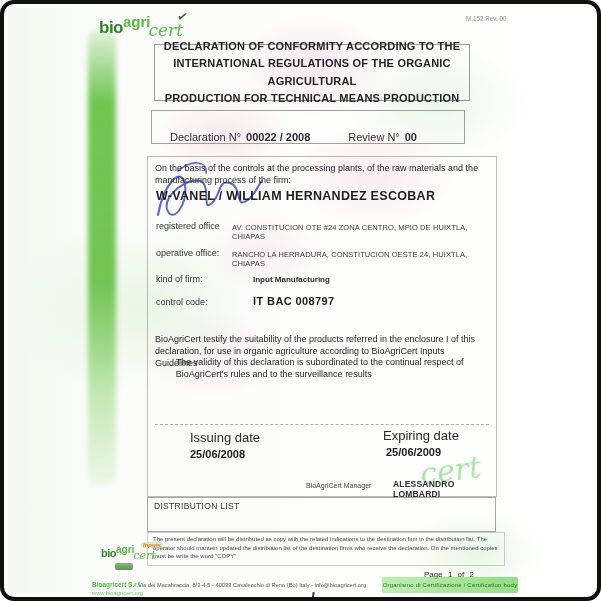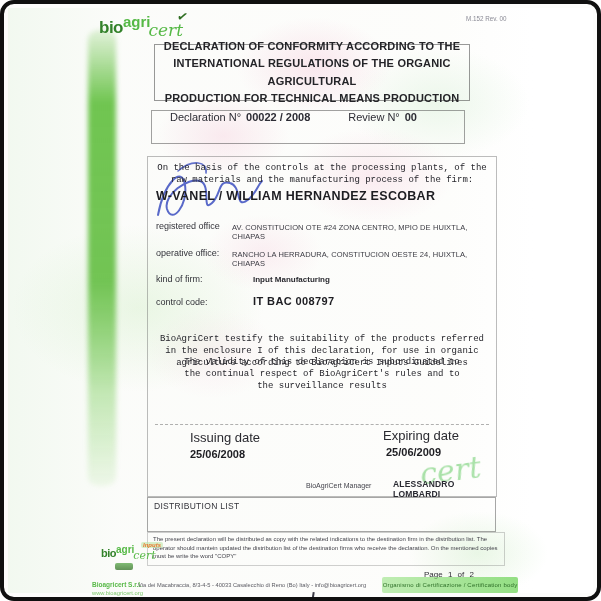--- a/index.html
+++ b/index.html
@@ -47,31 +47,31 @@
   #logo-bottom .smudge{position:absolute;left:14px;top:16px;width:18px;height:7px;background:linear-gradient(180deg,#57a547,#2f6e22);opacity:0.75;border-radius:2px;}
   #doc-ref{left:462px;top:12px;font-size:7px;color:#8a8a95;transform:scale(0.9);transform-origin:left top;}
   
   #title-box{
     left:150px;top:40px;width:314px;height:55px;border:1px solid rgba(70,70,70,0.55);
     display:flex;flex-direction:column;justify-content:center;text-align:center;
     font-size:11px;font-weight:bold;color:#242428;line-height:1.55;letter-spacing:0.2px;
   }
   #decl-box{
     left:147px;top:106px;width:314px;height:34px;border:1px solid rgba(70,70,70,0.5);
-    display:flex;align-items:flex-start;font-size:11px;color:#2c2c34;padding-left:18px;box-sizing:border-box;
+    display:flex;align-items:flex-end;font-size:11px;color:#2c2c34;padding-left:18px;box-sizing:border-box;
   }
   #decl-box b{margin-left:5px;}
   #decl-box .gap{width:38px;}
   
   #main-box{
     left:143px;top:152px;width:350px;height:341px;
     border:1px solid rgba(90,90,90,0.40);box-sizing:border-box;
   }
   #main-box > div{position:absolute;}
-  .centered{left:2%;width:96%;text-align:center;font-family:Liberation Mono, monospace;}
+  .centered{left:2%;width:96%;text-align:left;}
   .body-sm{font-size:9px;color:#26262c;line-height:1.35;}
   .lbl{font-size:9px;color:#33333a;}
   .val-sm{font-size:7.5px;color:#3a3a42;letter-spacing:0.1px;}
   #firm-name{left:8px;top:32px;font-size:12.5px;font-weight:bold;color:#1d1d22;letter-spacing:0.3px;}
   #divider{left:2%;width:96%;top:267px;border-top:1px dashed rgba(100,100,100,0.5);height:0;}
   .date-lbl{font-size:13px;color:#2a2a30;}
   .date-val{font-size:11px;font-weight:bold;color:#1d1d22;}
   #stamp-green{
     left:272px;top:296px;font-family:"DejaVu Serif",serif;font-style:italic;
     font-size:30px;color:rgba(118,208,118,0.62);transform:rotate(-7deg);filter:blur(0.4px);

